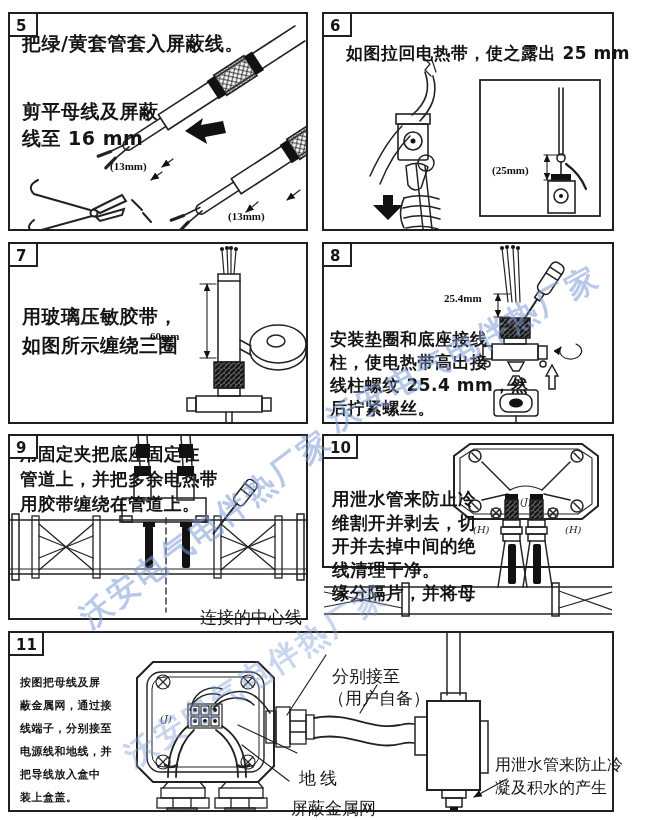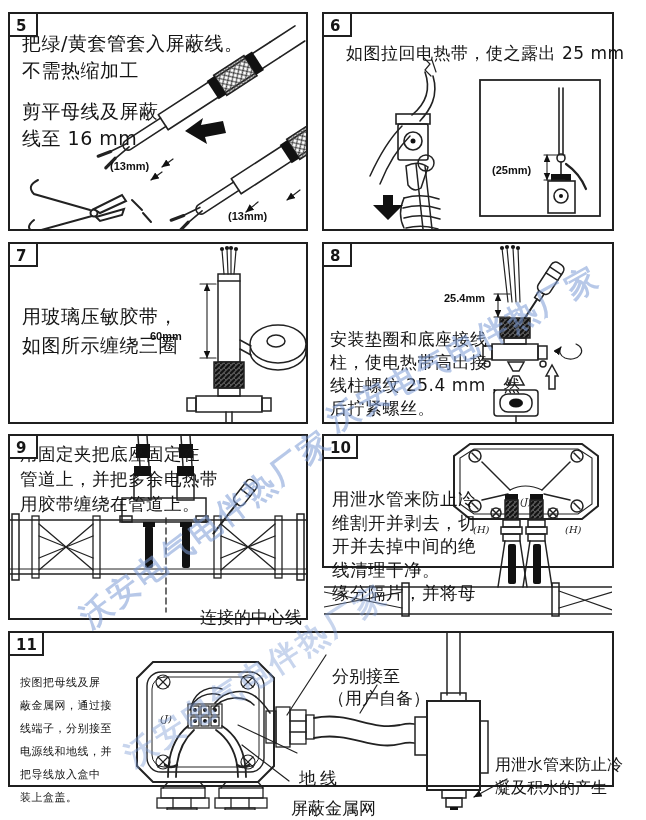--- a/index.html
+++ b/index.html
@@ -4,22 +4,22 @@
 <style>
   html,body{margin:0;padding:0;background:#fff;}
   .page{position:relative;width:646px;height:820px;background:#fff;overflow:hidden;
         font-family:"DejaVu Sans",sans-serif;color:#161616;}
   .panel{position:absolute;background:#fff;border:2px solid #1f1f1f;box-sizing:border-box;}
   .num{position:absolute;top:-2px;left:-2px;width:30px;height:25px;border:2px solid #1f1f1f;
        background:#fff;box-sizing:border-box;font-size:15px;font-weight:700;
        padding:3px 0 0 6px;z-index:4;}
   .num.wide{width:36px;}
   .draw{position:absolute;left:0;top:0;z-index:1;}
-  .txt{position:absolute;font-weight:400;color:#141414;letter-spacing:.5px;z-index:3;white-space:nowrap;}
-  .dim{position:absolute;font-family:Liberation Sans, sans-serif;font-weight:700;font-size:11px;
+  .txt{position:absolute;font-weight:700;color:#141414;letter-spacing:.5px;z-index:3;white-space:nowrap;}
+  .dim{position:absolute;font-family:Liberation Serif, serif;font-weight:700;font-size:11px;
        color:#111;z-index:3;white-space:nowrap;}
   .lbl{position:absolute;font-weight:400;color:#141414;z-index:3;white-space:nowrap;margin-top:24px;}
   .tiny{position:absolute;font-family:"DejaVu Serif",serif;font-style:italic;font-size:10px;
         color:#222;z-index:3;white-space:nowrap;}
   .wm{position:absolute;z-index:30;pointer-events:none;white-space:nowrap;
       font-size:31px;font-weight:700;letter-spacing:3px;color:#7d9cd6;opacity:.55;
       transform-origin:0 50%;}
 </style>
 </head>
 <body>
@@ -38,21 +38,20 @@
       <marker id="ah" markerWidth="9" markerHeight="8" refX="6.5" refY="3" orient="auto-start-reverse">
         <path d="M0,0 L7,3 L0,6 z" fill="#111"></path>
       </marker>
     </defs>
   </svg>
 
   <div class="panel" style="left:8px;top:12px;width:300px;height:219px">
     <div class="num">5</div>
     <div class="txt" style="left:12px;top:16px;font-size:19px;line-height:27px">
       <div>把绿/黄套管套入屏蔽线。</div>
-      <div>不需热缩加工</div>
     </div>
     <div class="txt" style="left:12px;top:84px;font-size:19px;line-height:27px">
       <div>剪平母线及屏蔽</div>
       <div>线至 16 mm</div>
     </div>
     <svg class="draw" width="296" height="215" viewBox="0 0 296 215">
       <g stroke="#222" stroke-width="1.6" fill="none" stroke-linecap="round">
         <defs>
           <g id="cbl">
             <line x1="0" y1="-7" x2="13" y2="-4" stroke-width="3.2"></line>
@@ -403,21 +402,21 @@
           <line x1="235" y1="155" x2="288" y2="174" stroke-width="1.2"></line>
           <line x1="235" y1="172" x2="288" y2="156" stroke-width="1.2"></line>
         </g>
       </g>
     </svg>
     <div class="tiny" style="left:196px;top:60px">(J)</div>
     <div class="tiny" style="left:149px;top:88px">(H)</div>
     <div class="tiny" style="left:241px;top:88px">(H)</div>
   </div>
 
-  <div class="panel" style="left:8px;top:631px;width:606px;height:156px">
+  <div class="panel" style="left:8px;top:631px;width:606px;height:181px">
     <div class="num wide">11</div>
     <div class="txt" style="left:10px;top:38px;font-size:11px;line-height:23px">
       <div>按图把母线及屏</div>
       <div>蔽金属网，通过接</div>
       <div>线端子，分别接至</div>
       <div>电源线和地线，并</div>
       <div>把导线放入盒中</div>
       <div>装上盒盖。</div>
     </div>
     <svg class="draw" width="602" height="177" viewBox="0 0 602 177">

